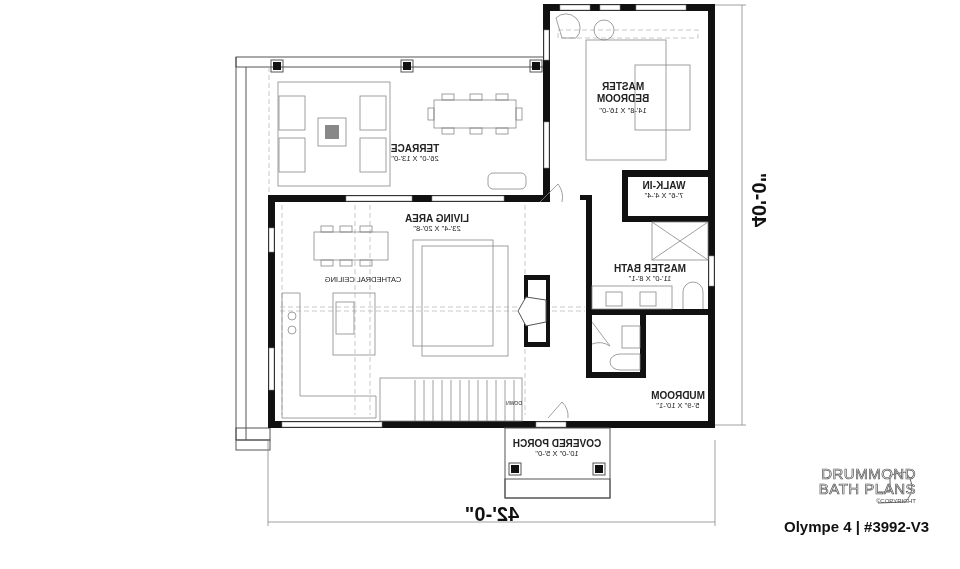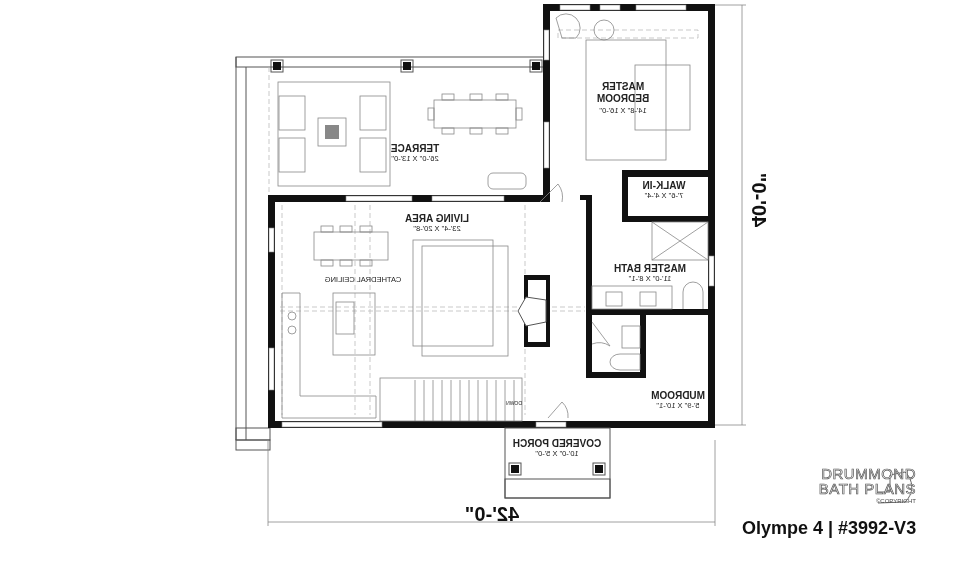--- a/index.html
+++ b/index.html
@@ -8,21 +8,21 @@
   .wall { fill:#111111; }
   .thin { fill:none; stroke:#555; stroke-width:1; }
   .lt { fill:none; stroke:#888; stroke-width:0.8; }
   .dash { fill:none; stroke:#bbb; stroke-width:0.8; stroke-dasharray:5 3; }
   .room-name { font-family:"Liberation Sans", sans-serif; font-weight:bold; font-size:10px; fill:#222; }
   .room-dim { font-family:"Liberation Sans", sans-serif; font-size:7.5px; fill:#222; }
   .dim-big { font-family:"Liberation Sans", sans-serif; font-weight:bold; font-size:20px; fill:#111; }
   .brand { position:absolute; right:44px; top:466px; text-align:right; }
   .brand-l1, .brand-l2 { font-family:"Liberation Sans", sans-serif; font-size:15px; letter-spacing:0.5px; color:#fff; -webkit-text-stroke:0.7px #555; line-height:15px; }
   .brand-copy { font-family:"Liberation Sans", sans-serif; font-size:6px; color:#444; margin-top:2px; }
-  .plan-title { position:absolute; left:742px; top:518px; font-family:"Liberation Sans", sans-serif; font-size:18px; color:#111; font-weight:bold; }
+  .plan-title { position:absolute; left:784px; top:518px; font-family:"Liberation Sans", sans-serif; font-size:15px; color:#111; font-weight:bold; }
 </style>
 </head>
 <body>
 
 <svg width="960" height="569" viewBox="0 0 960 569">
 
   <g>
     <rect x="236" y="57" width="310" height="10" class="thin"></rect>
     <line x1="236" y1="57" x2="236" y2="440" class="thin"></line>
     <line x1="246" y1="67" x2="246" y2="440" class="thin"></line>

